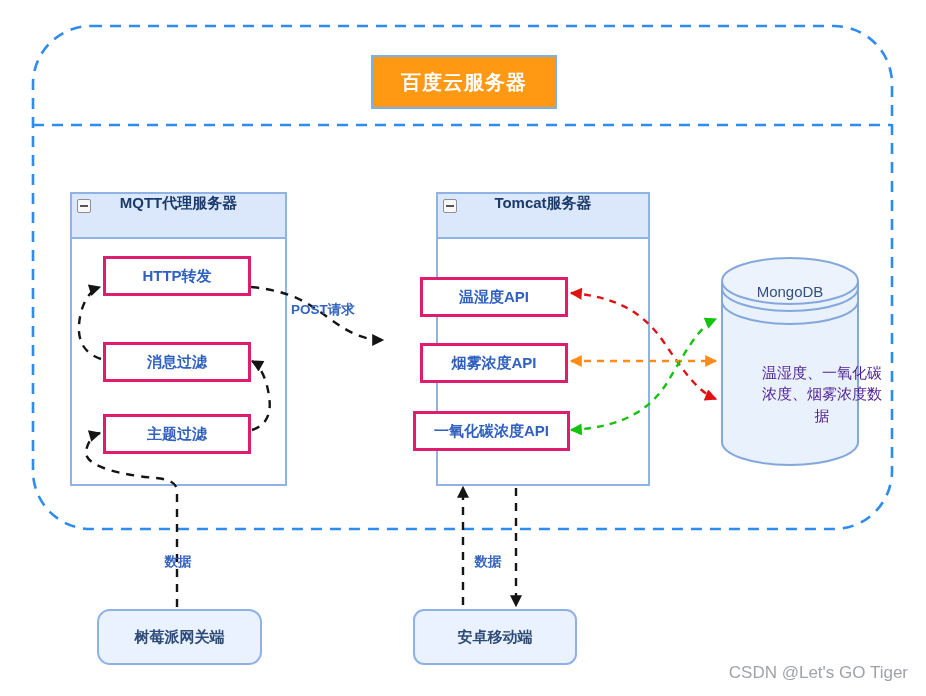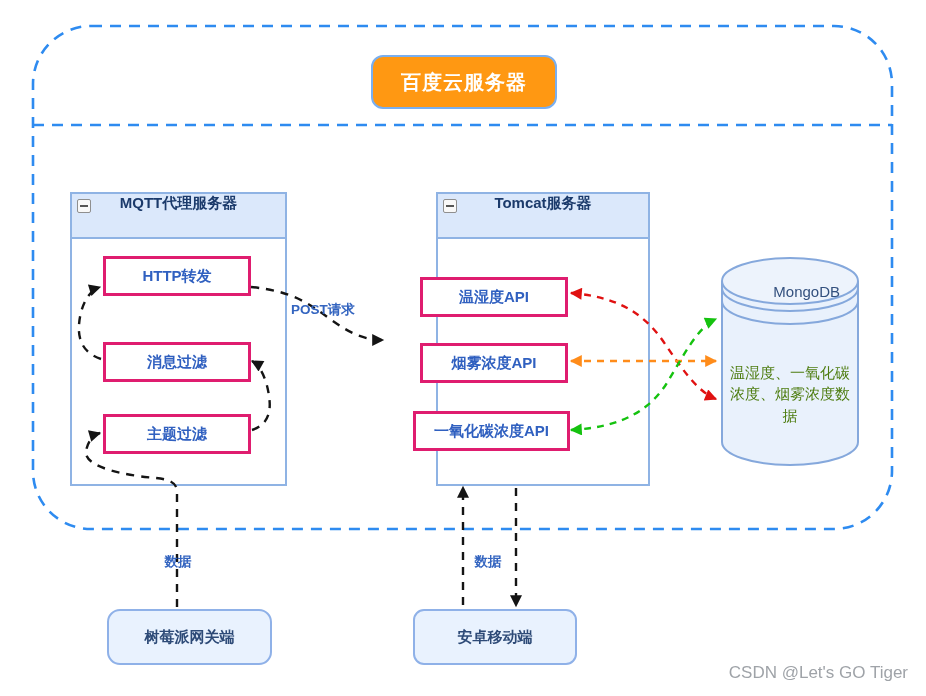--- a/index.html
+++ b/index.html
@@ -4,21 +4,21 @@
 <style>
   html,body{margin:0;padding:0;background:#ffffff;}
   .canvas{position:relative;width:926px;height:696px;background:#ffffff;overflow:hidden;
           font-family:"Liberation Sans","DejaVu Sans",sans-serif;}
 
   
   .overlay{position:absolute;left:0;top:0;width:926px;height:696px;z-index:3;pointer-events:none;}
 
   
   .badge{position:absolute;left:371px;top:55px;width:182px;height:50px;z-index:4;
-         background:#ff9812;border:2px solid #79aff0;border-radius:12px;
+         background:#ff9812;border:2px solid #79aff0;border-radius:0;
          display:flex;align-items:center;justify-content:center;
          color:#ffffff;font-size:20px;font-weight:bold;letter-spacing:1px;}
 
   
   .group{position:absolute;z-index:1;background:#ffffff;border:2px solid #8fb3e4;}
   .group-mqtt{left:70px;top:192px;width:213px;height:290px;}
   .group-tomcat{left:388px;top:192px;width:210px;height:290px;margin-left:48px;}
   .group-header{position:relative;height:43px;background:#dbe8fb;border-bottom:2px solid #8fb3e4;
                 display:flex;justify-content:center;
                 color:#1b3a6b;font-size:15px;font-weight:bold;}
@@ -31,30 +31,30 @@
         display:flex;align-items:center;justify-content:center;
         color:#3060c0;font-size:15px;font-weight:bold;}
   .item-http{left:103px;top:256px;width:142px;height:34px;}
   .item-msg{left:103px;top:342px;width:142px;height:34px;}
   .item-topic{left:103px;top:414px;width:142px;height:34px;}
   .item-temp{left:420px;top:277px;width:142px;height:34px;}
   .item-smoke{left:420px;top:343px;width:142px;height:34px;}
   .item-co{left:413px;top:411px;width:151px;height:34px;}
 
   
-  .db-name{position:absolute;left:740px;top:283px;width:100px;z-index:4;text-align:right;
+  .db-name{position:absolute;left:740px;top:283px;width:100px;z-index:4;text-align:center;
            color:#33507e;font-size:15px;font-weight:500;}
   .db-content{position:absolute;left:723px;top:362px;width:134px;z-index:4;text-align:center;
-              color:#4d7c0f;font-size:15px;font-weight:500;line-height:1.42;}
+              color:#4c1d95;font-size:15px;font-weight:500;line-height:1.42;padding-left:32px;}
 
   
   .endpoint{position:absolute;z-index:2;background:#e9f2fe;border:2px solid #8fb1e8;border-radius:13px;
             display:flex;align-items:center;justify-content:center;
             color:#2d4a77;font-size:15px;font-weight:600;}
-  .endpoint-pi{left:107px;top:609px;width:161px;height:52px;justify-content:center;}
+  .endpoint-pi{left:97px;top:609px;width:161px;height:52px;justify-content:center;}
   .endpoint-android{left:413px;top:609px;width:160px;height:52px;border-radius:11px;}
 
   
   .edge-label{position:absolute;z-index:4;color:#3465c0;font-size:13.5px;font-weight:600;text-align:center;}
   .lbl-post{left:283px;top:301px;width:80px;}
   .lbl-data-left{left:150px;top:553px;width:56px;}
   .lbl-data-mid{left:460px;top:553px;width:56px;}
 
   
   .watermark{position:absolute;right:18px;top:663px;z-index:4;color:#9fa3a8;font-size:17px;}

